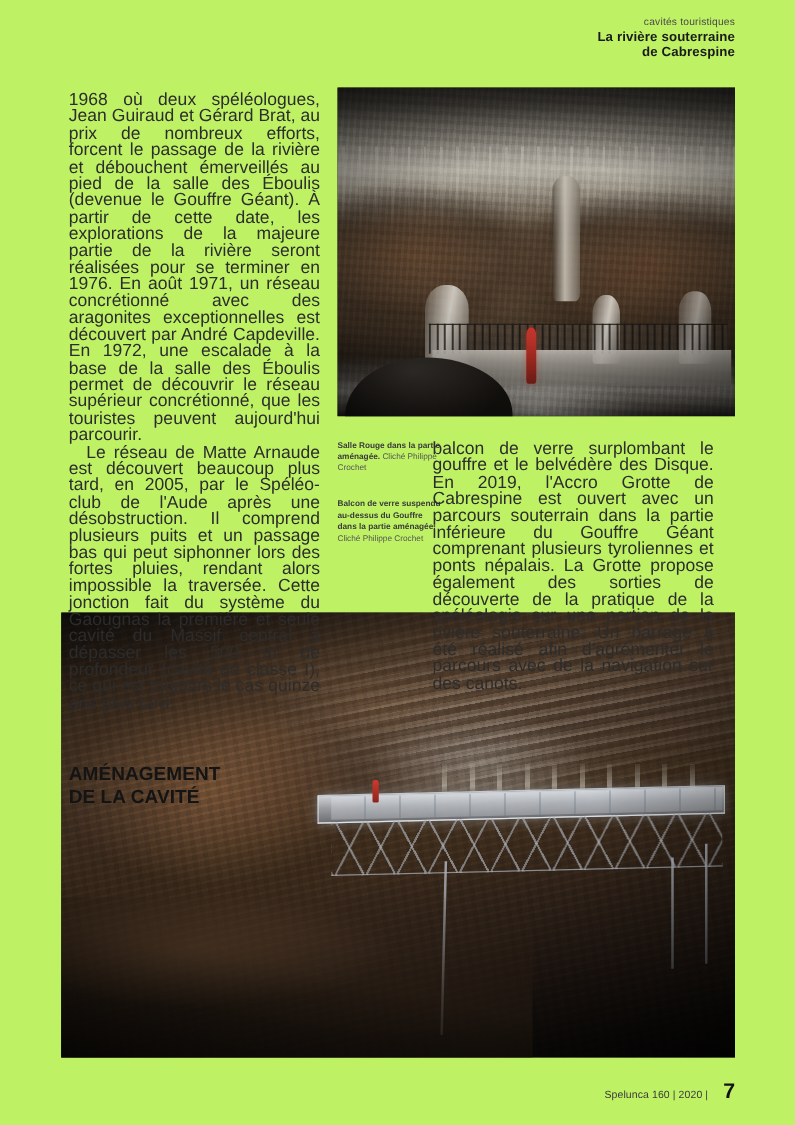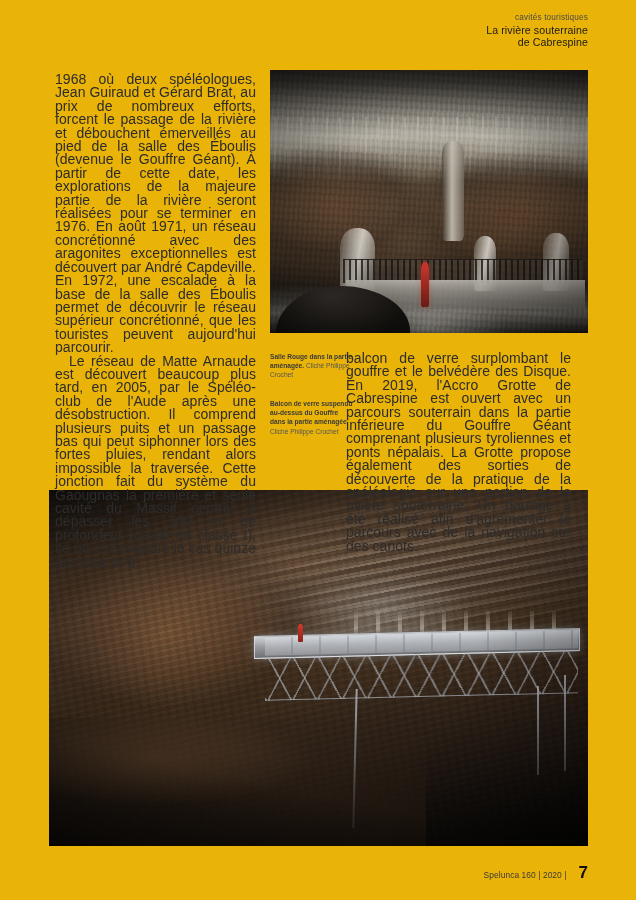--- a/index.html
+++ b/index.html
@@ -15,41 +15,41 @@
     font-family: "Liberation Sans", sans-serif;
     color: #2b2b2b;
     position: relative;
     overflow: hidden;
   }
 
   .page {
     position: relative;
     width: 636px;
     height: 900px;
-    background: #eab308;
+    background: #bef264;
   }
 
   
   .header {
     position: absolute;
     top: 13px;
     right: 48px;
     text-align: right;
     line-height: 1.18;
   }
   .header .kicker {
     font-size: 8.2px;
     color: #4a4a4a;
     letter-spacing: 0.02em;
     font-weight: 400;
   }
   .header .title-l1,
   .header .title-l2 {
     font-size: 10.6px;
-    font-weight: normal;
+    font-weight: bold;
     color: #1a1a1a;
     letter-spacing: 0.01em;
     padding-left: 27px;
   }
   .header .title-l1 { margin-top: 1px; }
 
   
   .photo {
     position: absolute;
     overflow: hidden;
@@ -409,20 +409,24 @@
       <div class="vignette"></div>
     </div>
   </div>
 
   <div class="col-left">
     <div class="body-text">
       <p>1968 où deux spéléologues, Jean Guiraud et Gérard Brat, au prix de nombreux efforts, forcent le passage de la rivière et débouchent émerveillés au pied de la salle des Éboulis (devenue le Gouffre Géant). À partir de cette date, les explorations de la majeure partie de la rivière seront réalisées pour se terminer en 1976. En août 1971, un réseau concrétionné avec des aragonites exceptionnelles est découvert par André Capdeville. En 1972, une escalade à la base de la salle des Éboulis permet de découvrir le réseau supérieur concrétionné, que les touristes peuvent aujourd'hui parcourir.</p>
       <p>Le réseau de Matte Arnaude est découvert beaucoup plus tard, en 2005, par le Spéléo-club de l'Aude après une désobstruction. Il comprend plusieurs puits et un passage bas qui peut siphonner lors des fortes pluies, rendant alors impossible la traversée. Cette jonction fait du système du Gaougnas la première et seule cavité du Massif central à dépasser les 500 m de profondeur (cavité de classe I), ce qui est toujours le cas quinze ans plus tard.</p>
     </div>
 
+    <h2 class="section-heading">
+      <span>AMÉNAGEMENT</span><br>
+      <span>DE LA CAVITÉ</span>
+    </h2>
 
   </div>
 
   <div class="col-caption">
     <div class="cap-block">
       <span class="cap-lead">Salle Rouge dans la partie aménagée.</span>
       <span>Cliché Philippe Crochet</span>
     </div>
     <div class="cap-block">
       <span class="cap-lead">Balcon de verre suspendu au-dessus du Gouffre dans la partie aménagée.</span>

